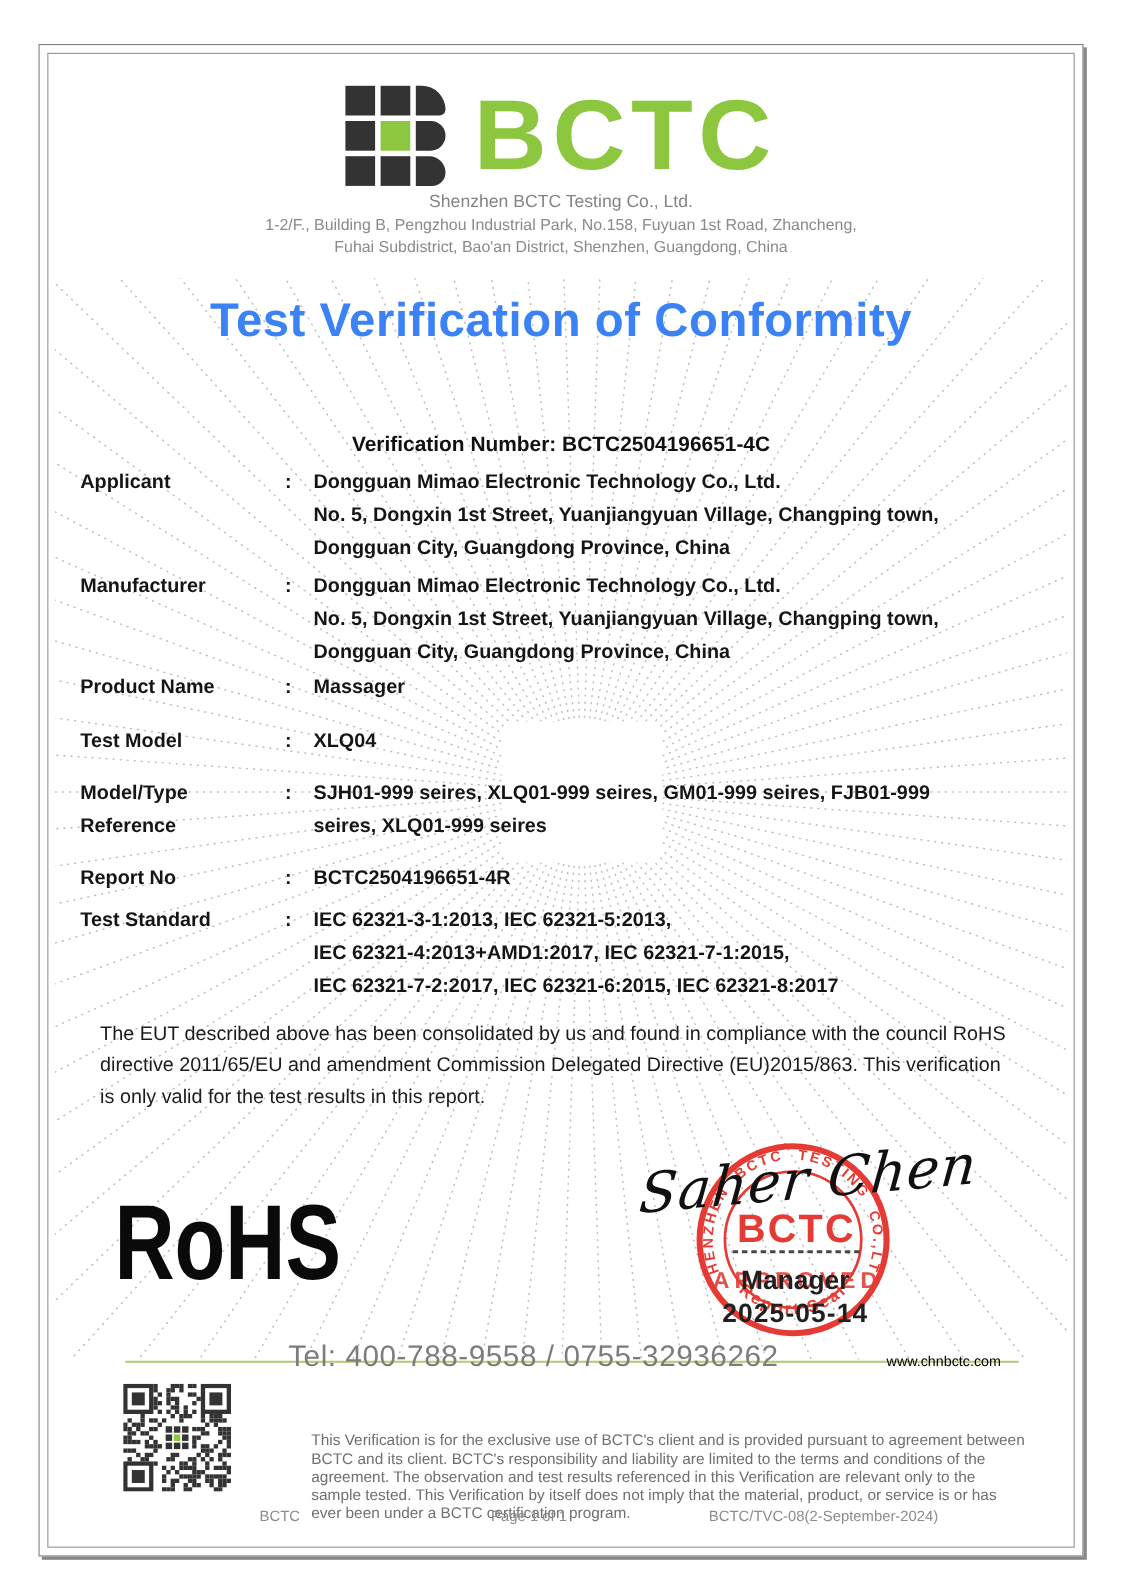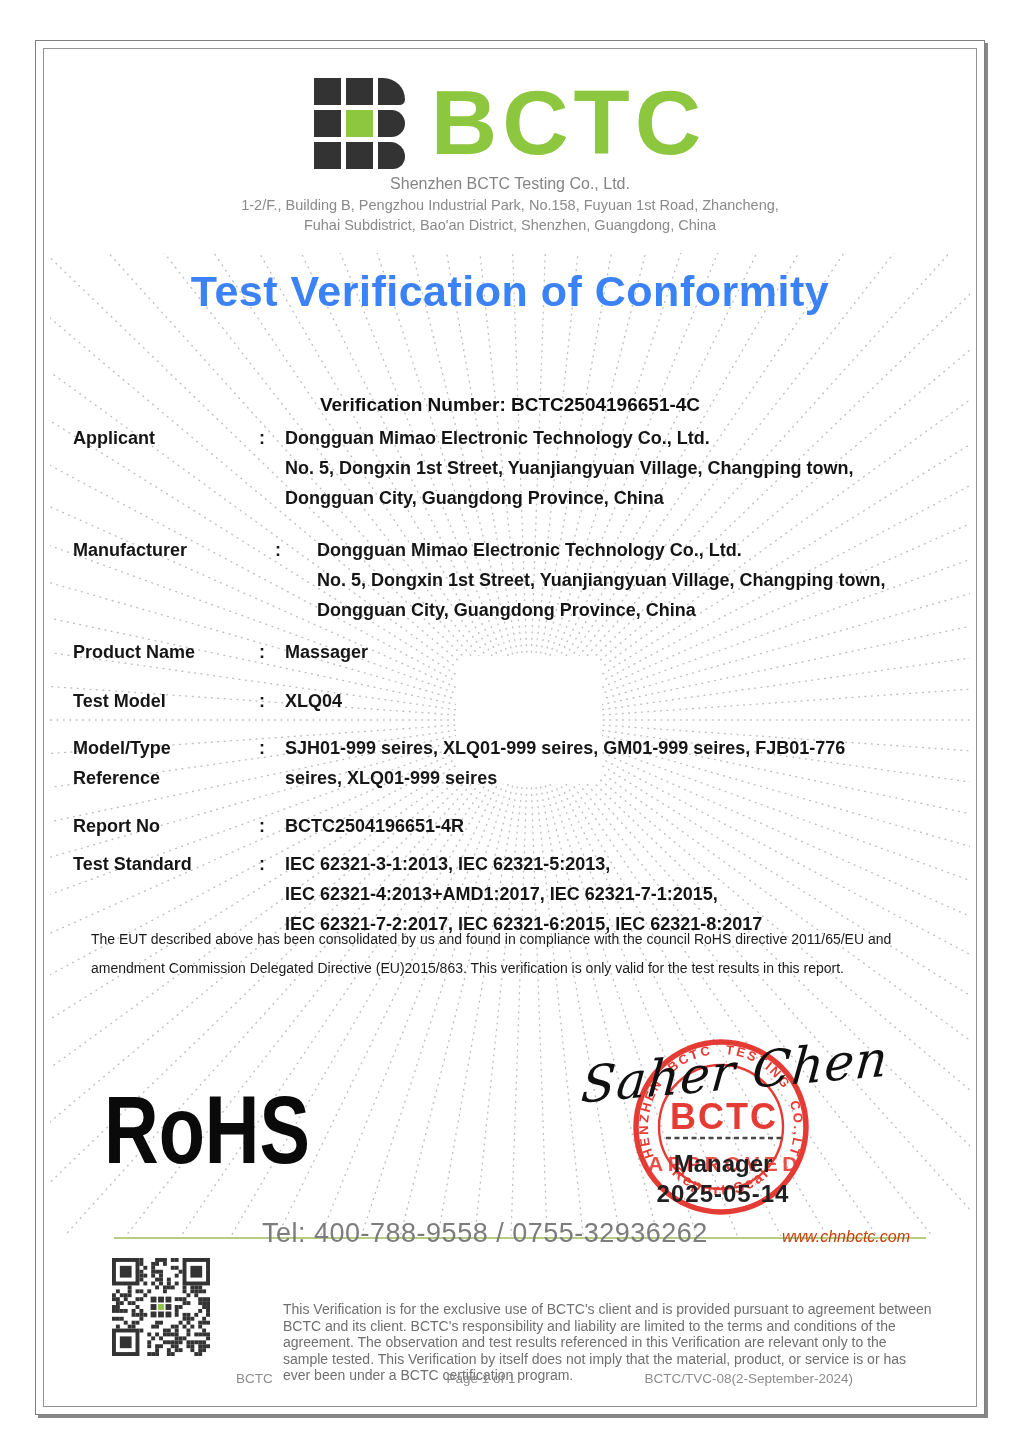--- a/index.html
+++ b/index.html
@@ -23,44 +23,44 @@
   .company-line{position:absolute;left:0;top:134px;width:100%;text-align:center;color:#848484;font-size:16px;}
   .addr1{position:absolute;left:0;top:156px;width:100%;text-align:center;color:#8a8a8a;font-size:14.5px;}
   .addr2{position:absolute;left:0;top:176px;width:100%;text-align:center;color:#8a8a8a;font-size:14.5px;}
 
   .doc-title{position:absolute;left:0;top:226px;width:100%;text-align:center;font-size:43px;font-weight:bold;color:#3b82f6;letter-spacing:.5px;}
   .verif-num{position:absolute;left:0;top:322px;width:100%;text-align:center;font-size:19px;font-weight:bold;color:#111;margin-top:31px;}
 
   
   .fields{position:absolute;left:37px;top:382px;width:886px;}
   .field-row{display:grid;grid-template-columns:186px 26px 1fr;}
-  .fr-applicant{margin-bottom:22px;}
-  .fr-manufacturer{margin-bottom:12px;gap:16px;}
+  .fr-applicant{margin-bottom:4px;}
+  .fr-manufacturer{margin-bottom:2px;}
   .fr-product{margin-bottom:19px;}
   .fr-testmodel{margin-bottom:17px;}
   .fr-modeltype{margin-bottom:18px;}
   .fr-reportno{margin-bottom:8px;}
   .field-label,.field-colon,.field-value{font-size:18px;font-weight:bold;color:#151515;line-height:30px;white-space:pre-line;}
 
-  .statement{position:absolute;left:55px;top:884px;width:832px;font-size:14px;color:#1b1b1b;line-height:29px;}
+  .statement{position:absolute;left:55px;top:884px;width:832px;font-size:18px;color:#1b1b1b;line-height:29px;}
 
   .rohs{position:absolute;left:68px;top:1040px;font-size:97px;font-weight:bold;color:#0a0a0a;line-height:97px;
         transform:scaleX(.78);transform-origin:left top;letter-spacing:0px;}
 
   .stamp{position:absolute;left:590px;top:991px;width:190px;height:190px;z-index:1;}
   .signature{position:absolute;left:545px;top:1002px;z-index:2;font-family:"DejaVu Serif",serif;font-style:italic;
              font-size:50px;color:#101010;transform:rotate(-5deg) skewX(-10deg);letter-spacing:1px;white-space:nowrap;}
 
   .divider{position:absolute;left:78px;top:1196px;width:812px;height:2px;background:#b9cc85;}
 
   .qr{position:absolute;left:76px;top:1217px;width:98px;height:98px;}
 
   .contact-row{position:absolute;left:226px;top:1177px;width:648px;display:flex;justify-content:space-between;align-items:baseline;}
   .tel{font-size:27px;color:#7c7c7c;letter-spacing:.5px;}
-  .website{font-size:16px;color:#c2410c;font-style:italic;}
+  .website{font-size:13px;color:#000000;}
   .disclaimer{position:absolute;left:210px;top:1260px;width:650px;font-size:14px;line-height:16.5px;color:#6f6f6f;margin-left:37px;}
 
   .footer-left{position:absolute;left:200px;top:1330px;width:120px;font-size:13.5px;color:#8c8c8c;}
   .footer-center{position:absolute;left:370px;top:1330px;width:150px;text-align:center;font-size:13.5px;color:#8c8c8c;}
   .footer-right{position:absolute;left:555px;top:1330px;width:262px;text-align:right;font-size:13.5px;color:#8c8c8c;}
 </style>
 </head>
 <body>
 
 <div class="page">
@@ -212,21 +212,21 @@
       </div>
       <div class="field-row fr-testmodel">
         <div class="field-label">Test Model</div>
         <div class="field-colon">:</div>
         <div class="field-value">XLQ04</div>
       </div>
       <div class="field-row fr-modeltype">
         <div class="field-label">Model/Type
 Reference</div>
         <div class="field-colon">:</div>
-        <div class="field-value">SJH01-999 seires, XLQ01-999 seires, GM01-999 seires, FJB01-776
+        <div class="field-value">SJH01-999 seires, XLQ01-999 seires, GM01-999 seires, FJB01-999
 seires, XLQ01-999 seires</div>
       </div>
       <div class="field-row fr-reportno">
         <div class="field-label">Report No</div>
         <div class="field-colon">:</div>
         <div class="field-value">BCTC2504196651-4R</div>
       </div>
       <div class="field-row">
         <div class="field-label">Test Standard</div>
         <div class="field-colon">:</div>

